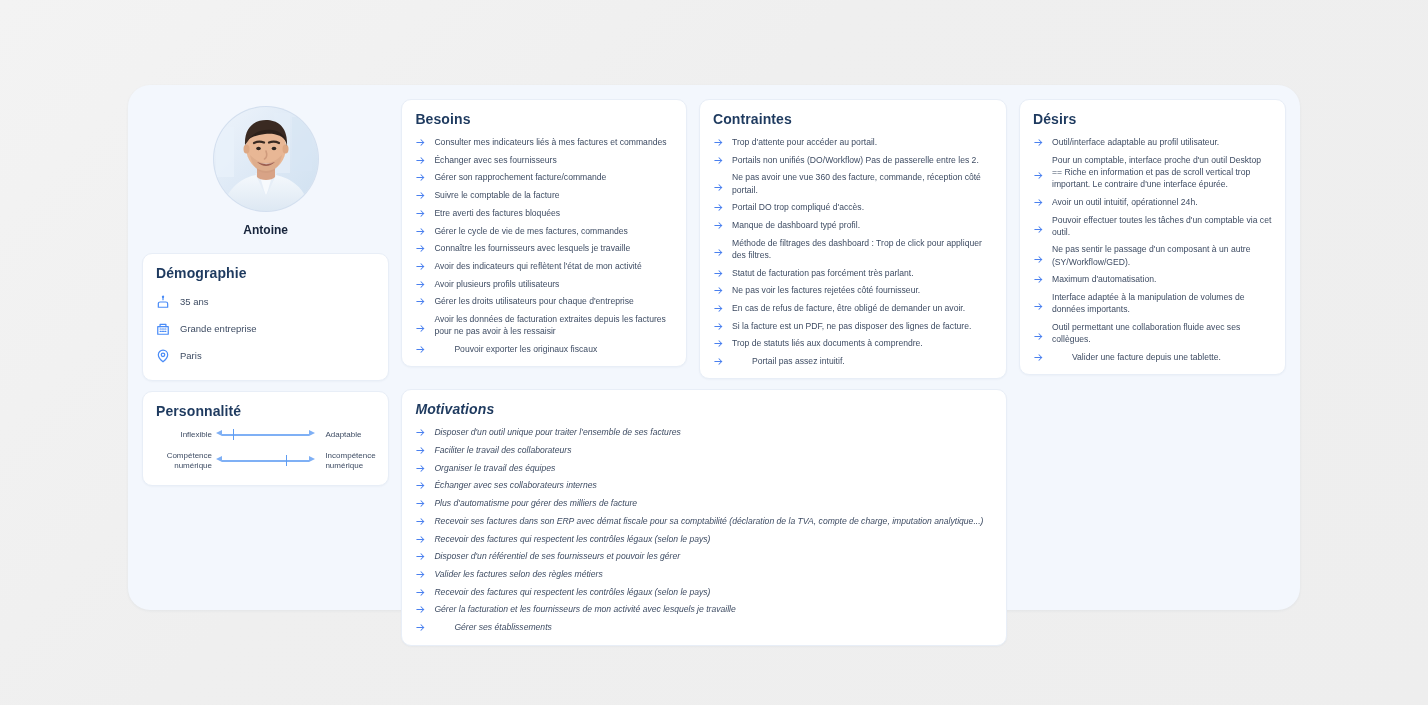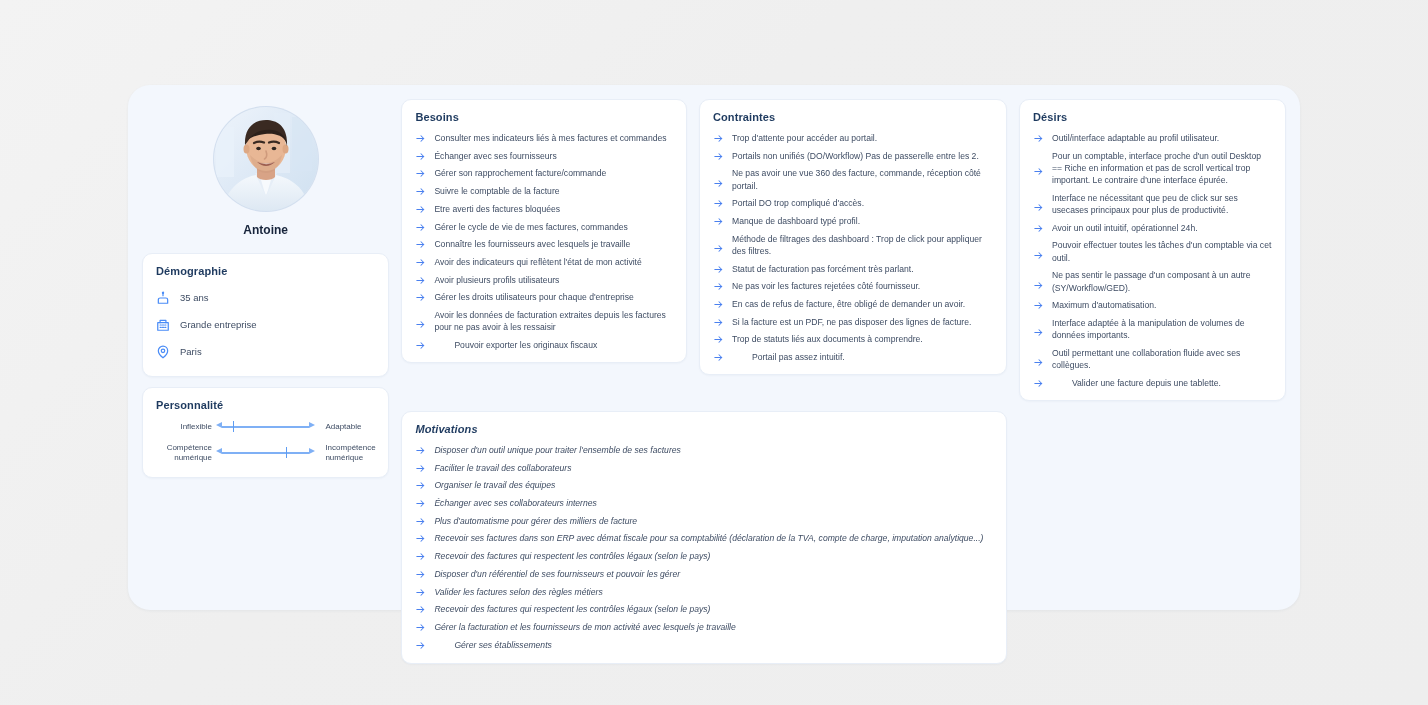--- a/index.html
+++ b/index.html
@@ -33,21 +33,21 @@
   .row-top { display: flex; gap: 12px; align-items: flex-start; }
 
   .card {
     background: #ffffff;
     border: 1px solid #e8eef7;
     border-radius: 10px;
     box-shadow: 0 1px 2px rgba(40,60,100,0.035);
   }
 
   .card-title {
-    font-size: 11px;
+    font-size: 14px;
     font-weight: bold;
     color: #1e3a5f;
     letter-spacing: .1px;
     margin: 0 0 9px 0;
   }
 
   
   #profile-block {
     padding: 8px 0 6px 0;
     text-align: center;
@@ -517,29 +517,20 @@
             </li>
             <li class="need-item multi">
               <span class="need-arrow">
                 <svg viewBox="0 0 24 24" fill="none" stroke="currentColor" stroke-width="2.2" stroke-linecap="round" stroke-linejoin="round">
                   <path d="M4 12h15"></path>
                   <path d="M13 6l6 6-6 6"></path>
                 </svg>
               </span>
               <span class="need-text">Pour un comptable, interface proche d'un outil Desktop == Riche en information et pas de scroll vertical trop important. Le contraire d'une interface épurée.</span>
             </li>
-            <li class="need-item multi">
-              <span class="need-arrow">
-                <svg viewBox="0 0 24 24" fill="none" stroke="currentColor" stroke-width="2.2" stroke-linecap="round" stroke-linejoin="round">
-                  <path d="M4 12h15"></path>
-                  <path d="M13 6l6 6-6 6"></path>
-                </svg>
-              </span>
-              <span class="need-text">Interface ne nécessitant que peu de click sur ses usecases principaux pour plus de productivité.</span>
-            </li>
             <li class="need-item">
               <span class="need-arrow">
                 <svg viewBox="0 0 24 24" fill="none" stroke="currentColor" stroke-width="2.2" stroke-linecap="round" stroke-linejoin="round">
                   <path d="M4 12h15"></path>
                   <path d="M13 6l6 6-6 6"></path>
                 </svg>
               </span>
               <span class="need-text">Avoir un outil intuitif, opérationnel 24h.</span>
             </li>
             <li class="need-item multi">

